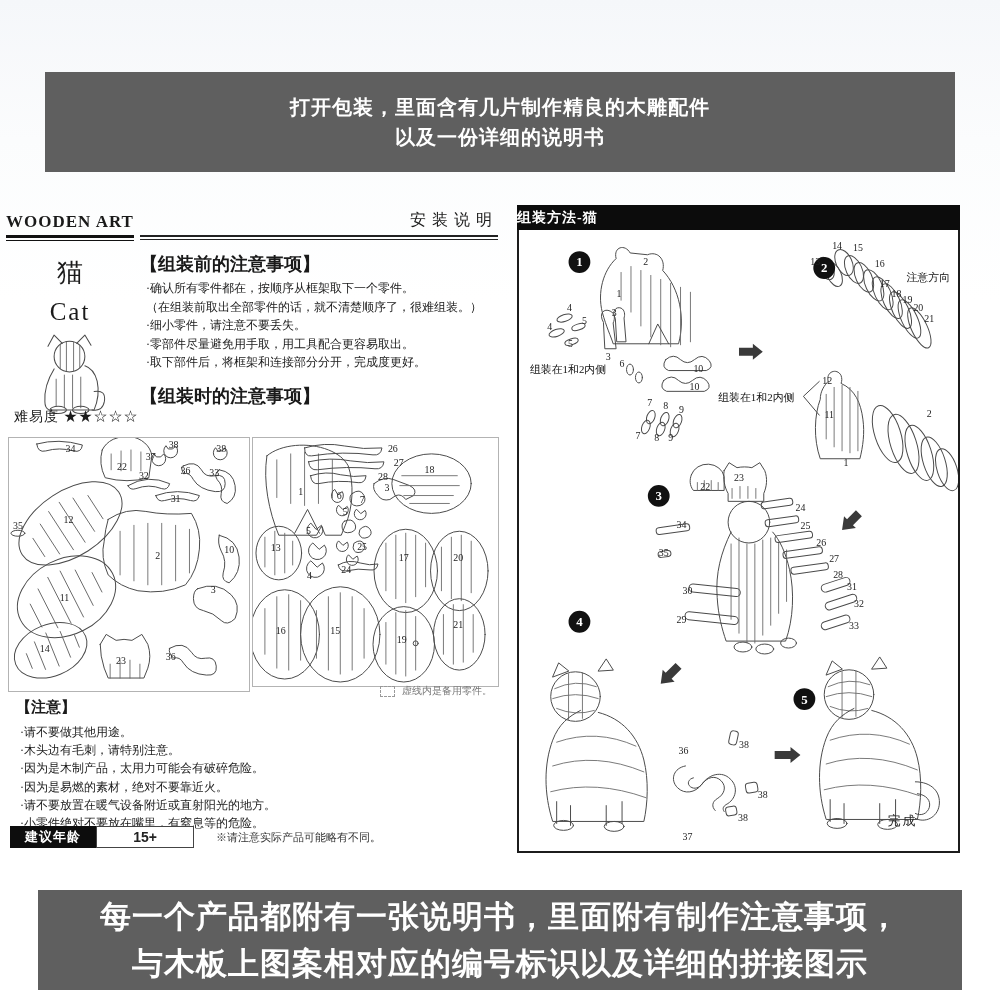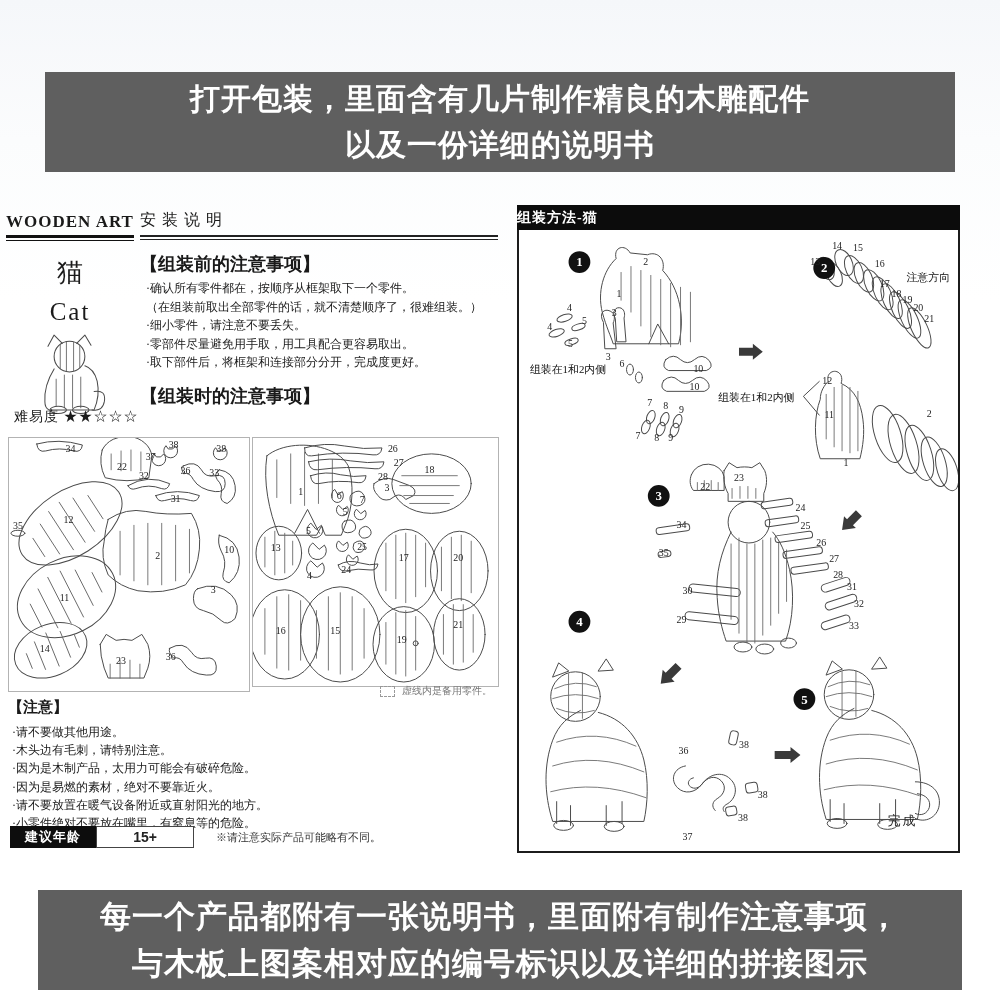--- a/index.html
+++ b/index.html
@@ -4,46 +4,46 @@
 <style>
   html,body{margin:0;padding:0;background:#fff;}
   .page{position:relative;width:1000px;height:1000px;margin:0 auto;overflow:hidden;
         background:linear-gradient(180deg,#f5f7fa 0%,#fbfcfd 14%,#ffffff 30%);
         font-family:"Liberation Serif",serif;color:#1a1a1a;}
   
   .banner{position:absolute;background:#5f5f5f;color:#fff;display:flex;flex-direction:column;
           justify-content:center;align-items:center;text-align:center;
           font-family:"Liberation Sans",sans-serif;font-weight:bold;}
   .banner .bl{line-height:1.52;letter-spacing:1px;}
-  #topBanner{left:45px;top:72px;width:910px;height:100px;font-size:30px;}
+  #topBanner{left:45px;top:72px;width:910px;height:100px;font-size:20px;}
   #bottomBanner{left:38px;top:890px;width:924px;height:100px;font-size:31px;}
   
   .brand{position:absolute;left:6px;top:212px;width:128px;text-align:center;}
   .brand .logo{font-size:17px;letter-spacing:1px;font-weight:bold;white-space:nowrap;}
   .brand .rule{margin-top:3px;border-top:3px solid #111;border-bottom:1px solid #111;height:2px;}
   .brand .cn{font-size:26px;margin-top:14px;}
   .brand .en{font-size:25px;margin-top:8px;letter-spacing:2px;}
   .brand .thumb{margin-top:6px;}
   .difficulty{position:absolute;left:14px;top:408px;font-size:14px;letter-spacing:1px;}
   
   .install{position:absolute;left:140px;top:210px;width:358px;}
-  .install .title{text-align:left;font-size:16px;letter-spacing:6px;}
+  .install .title{text-align:right;font-size:16px;letter-spacing:6px;}
   .install .rule{margin-top:4px;border-top:2px solid #222;border-bottom:1px solid #222;height:2px;}
   .sect-h{font-size:18px;font-weight:bold;margin-top:12px;}
   .sect ul{list-style:none;margin:3px 0 0 0;padding:0 0 0 6px;}
   .sect li{font-size:12px;line-height:1.55;}
   
   .sheet{position:absolute;background:#fff;border:1px solid #b3b3b3;}
   #sheet1{left:8px;top:437px;width:240px;height:253px;}
   #sheet2{left:252px;top:437px;width:245px;height:248px;}
   .spare{position:absolute;left:380px;top:684px;font-size:10px;color:#777;
          font-family:"Liberation Sans",sans-serif;display:flex;align-items:center;gap:7px;}
   .spare .dashbox{display:inline-block;width:13px;height:9px;border:1px dashed #999;}
   
-  .notice{position:absolute;left:8px;top:698px;width:390px;}
+  .notice{position:absolute;left:16px;top:698px;width:390px;}
   .notice .nh{font-size:15px;font-weight:bold;}
   .notice ul{list-style:none;margin:6px 0 0 0;padding:0 0 0 4px;}
   .notice li{font-size:12px;line-height:1.52;}
   
   .agerow{position:absolute;left:10px;top:826px;display:flex;align-items:center;
           font-family:"Liberation Sans",sans-serif;}
   .agelabel{background:#0d0d0d;color:#fff;font-size:13px;font-weight:bold;
             width:86px;height:22px;display:flex;align-items:center;justify-content:center;letter-spacing:1px;}
   .ageval{border:1px solid #444;background:#fff;color:#222;font-size:14px;font-weight:bold;
           width:96px;height:20px;display:flex;align-items:center;justify-content:center;}

